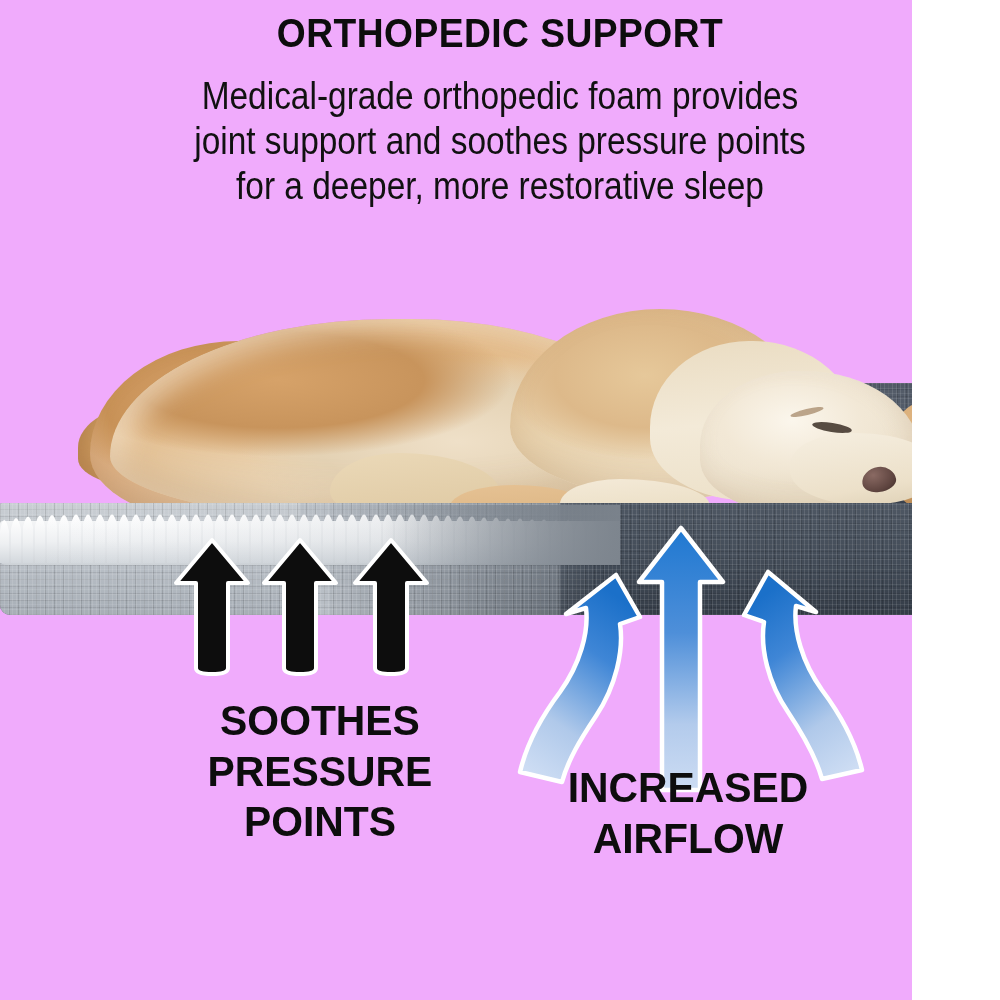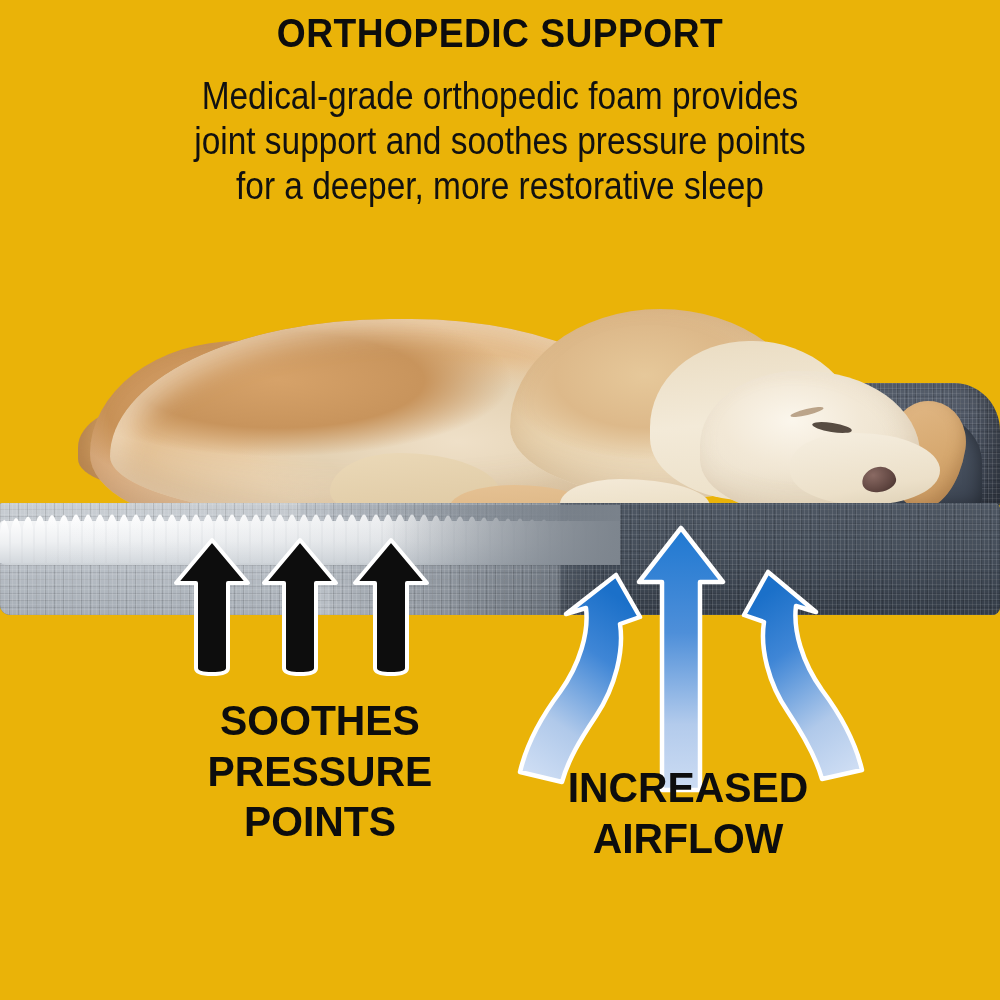--- a/index.html
+++ b/index.html
@@ -4,22 +4,22 @@
 <style>
   html,body{margin:0;padding:0;}
   body{
     width:1000px;height:1000px;
     background:#ffffff;
     font-family:"Liberation Sans", sans-serif;
     overflow:hidden;
   }
   #page{
     position:relative;
-    width:1000px;height:1000px;
-    background:#eab308;
+    width:912px;height:1000px;
+    background:#f0abfc;
     overflow:hidden;
   }
 
   
   .headline{
     position:absolute;
     left:0;top:12px;width:1000px;
     text-align:center;
     font-family:"Liberation Sans", sans-serif;
     font-weight:700;

